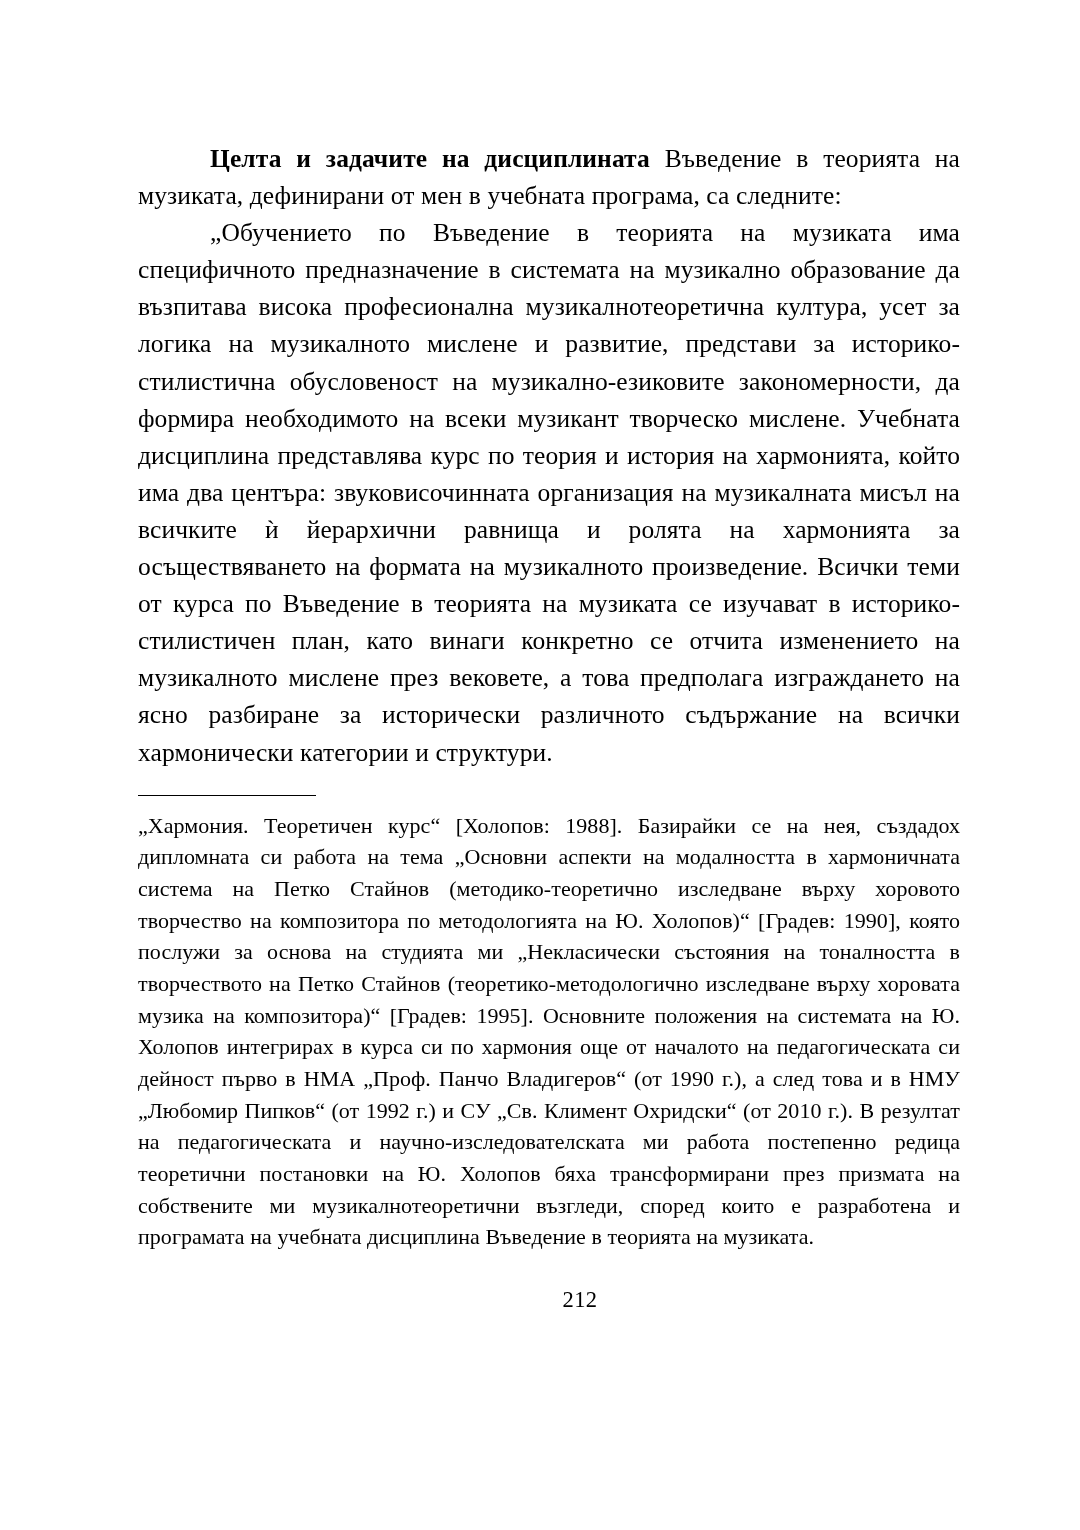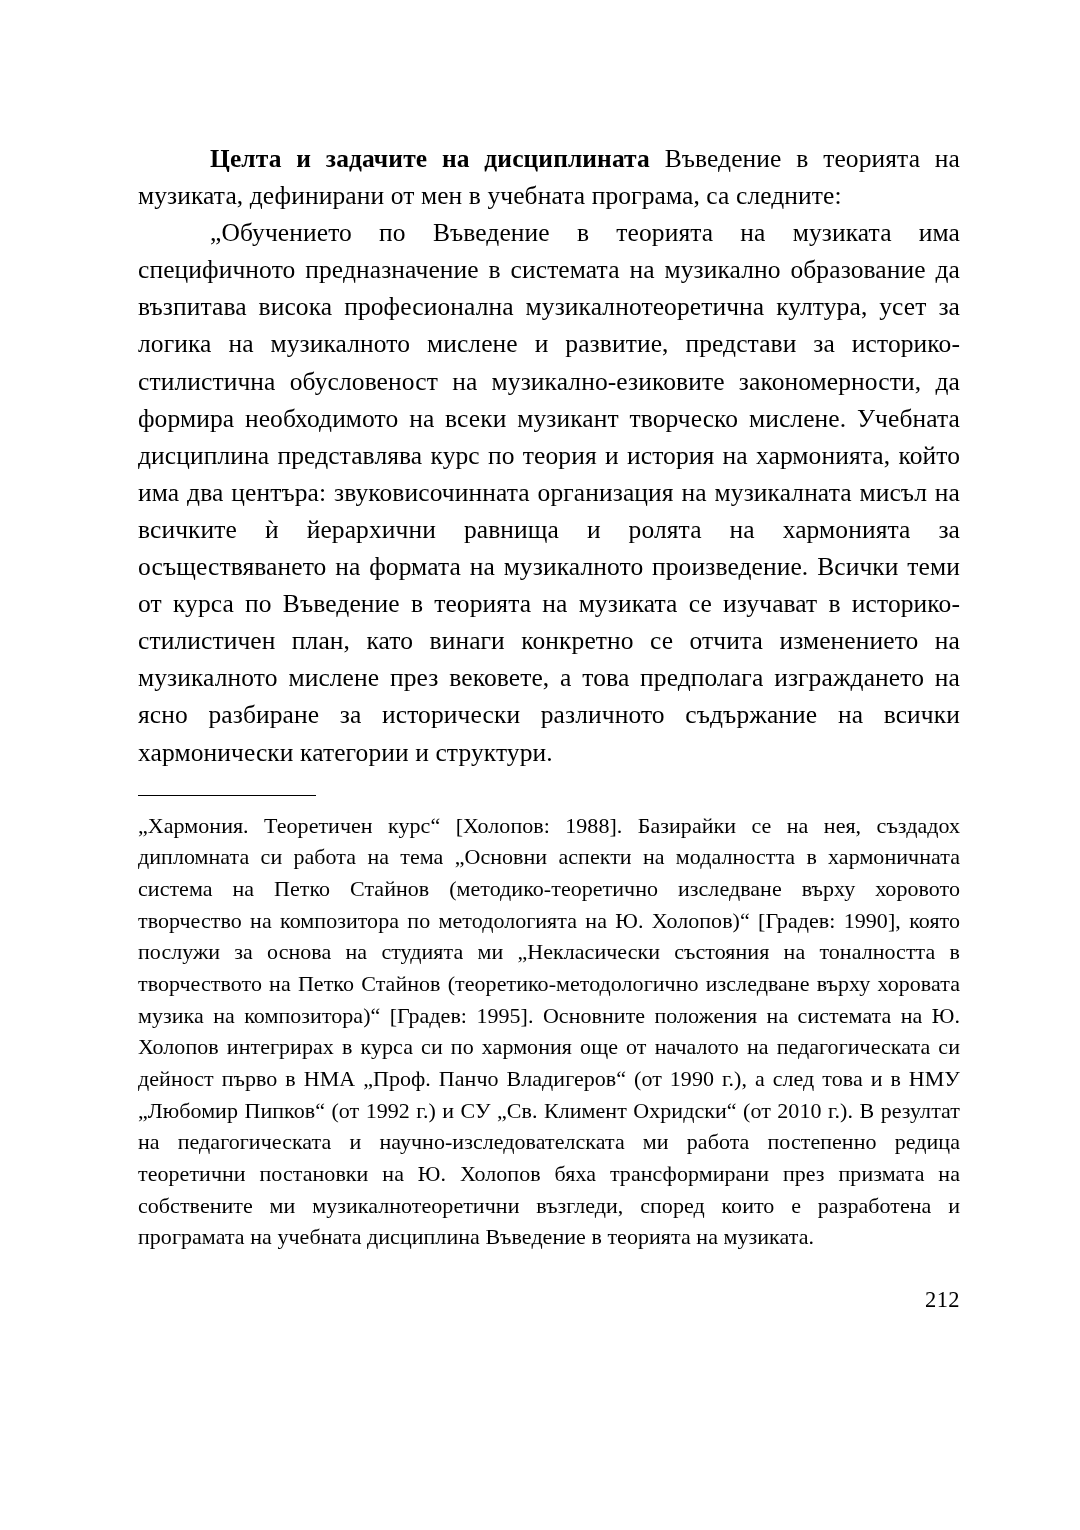--- a/index.html
+++ b/index.html
@@ -49,21 +49,21 @@
     text-align: justify;
     text-justify: inter-word;
     letter-spacing: 0.05px;
   }
   .footnote p {
     margin: 0;
   }
   .page-number {
     margin-top: 34px;
     font-size: 22.5px;
-    text-align: right;
+    text-align: center;
     padding-left: 62px;
     letter-spacing: 0.4px;
   }
 </style>
 </head>
 <body>
 
 <div class="page">
 
   <div class="body-text">

